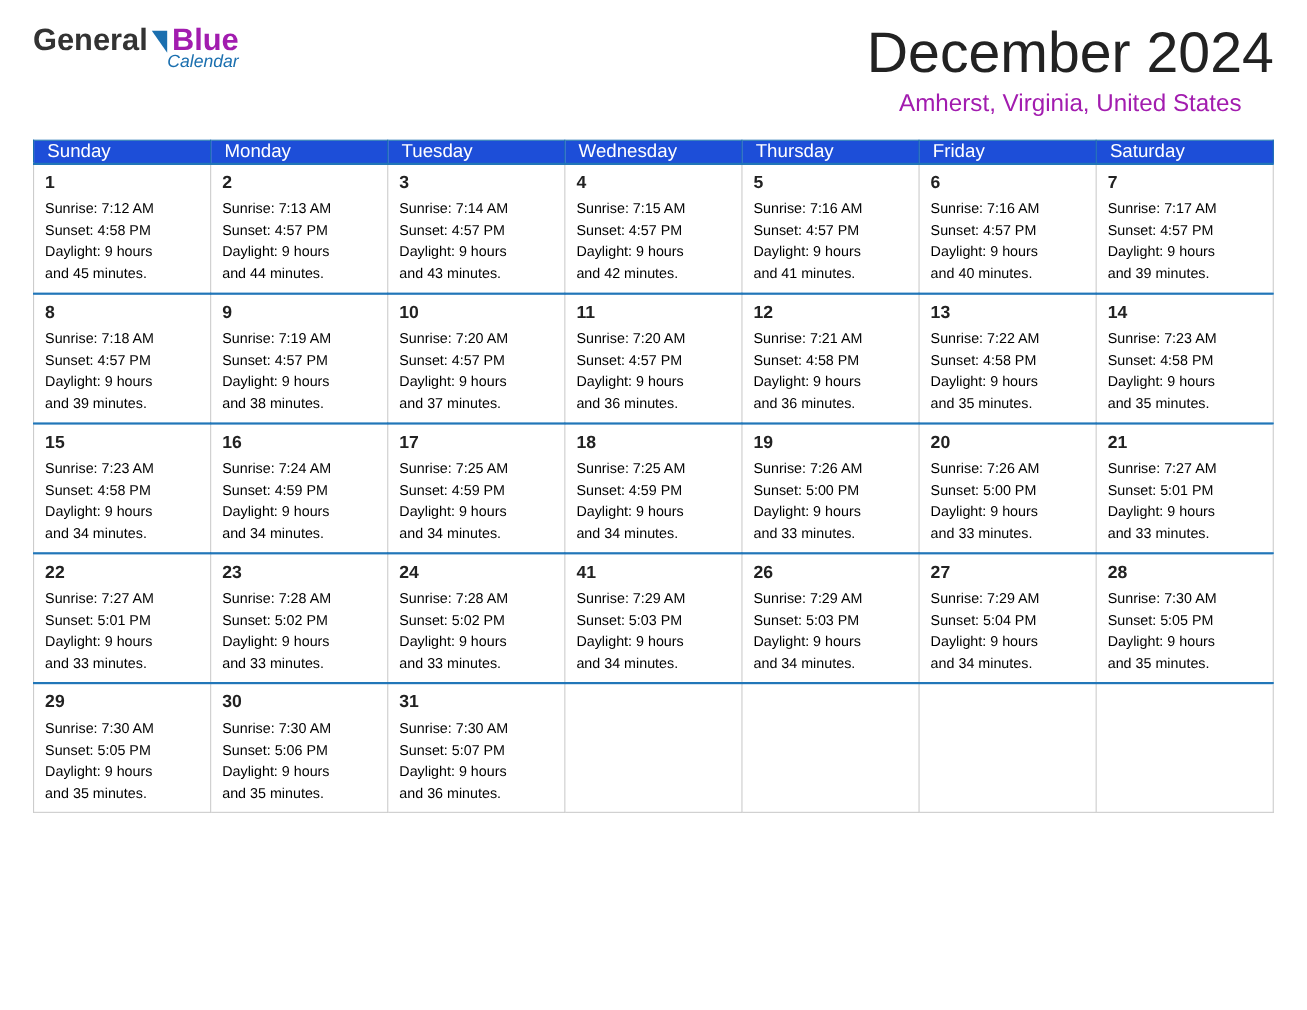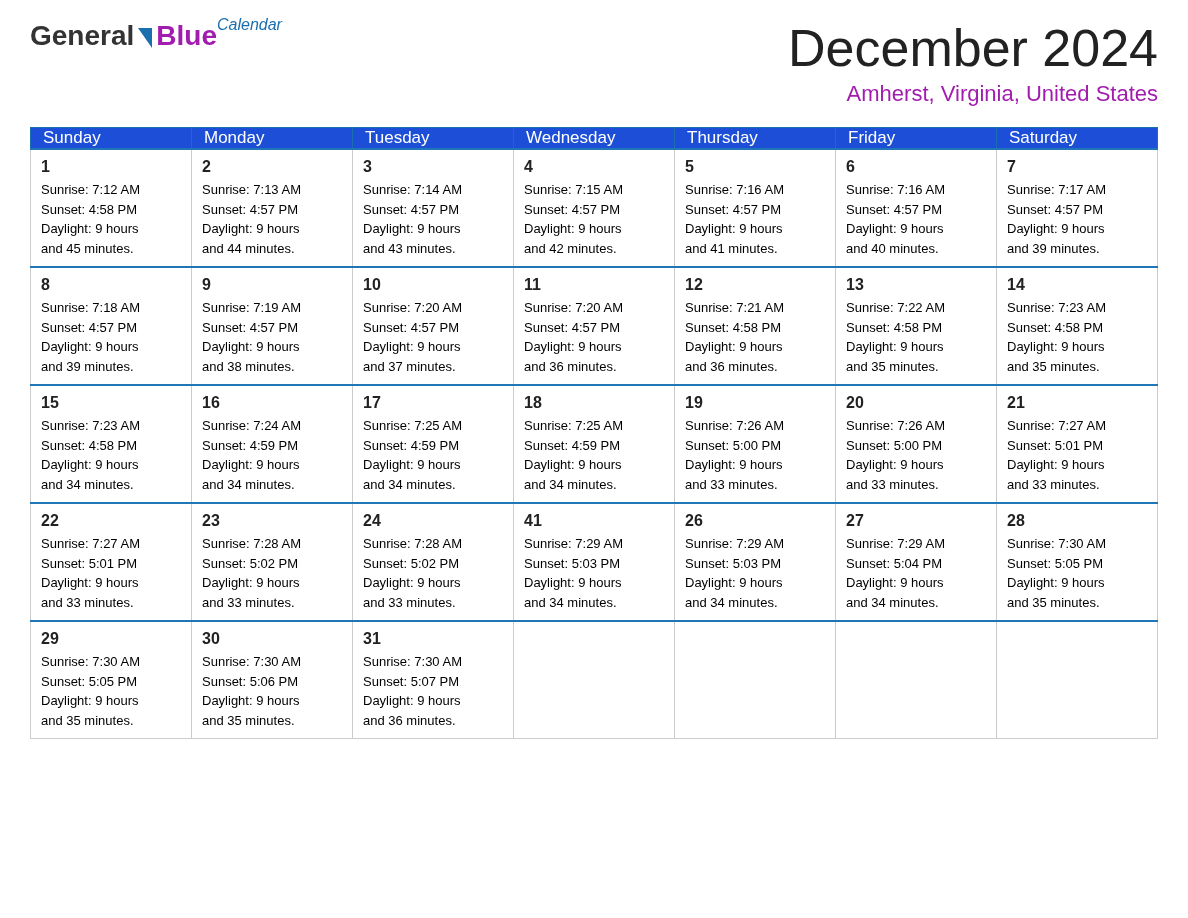--- a/index.html
+++ b/index.html
@@ -11,22 +11,22 @@
       padding: 20px 30px;
     }
     .header {
       display: flex;
       justify-content: space-between;
       align-items: flex-start;
       margin-bottom: 20px;
     }
     .logo {
       display: flex;
-      flex-direction: row;
-      align-items: flex-start;
+      flex-direction: column;
+      align-items: flex-end;
     }
     .logo-top {
       display: flex;
       align-items: center;
     }
     .logo-general {
       font-size: 28px;
       font-weight: bold;
       color: #333;
     }
@@ -45,21 +45,21 @@
       color: #a21caf;
       margin-left: 4px;
     }
     .logo-subtitle {
       font-size: 16px;
       color: #1a6faf;
       font-style: italic;
       margin-top: -4px;
     }
     .title-block {
-      text-align: right;
+      text-align: center;
     }
     .month-title {
       font-size: 52px;
       font-weight: normal;
       color: #222;
       line-height: 1.1;
     }
     .location-subtitle {
       font-size: 22px;
       color: #a21caf;

